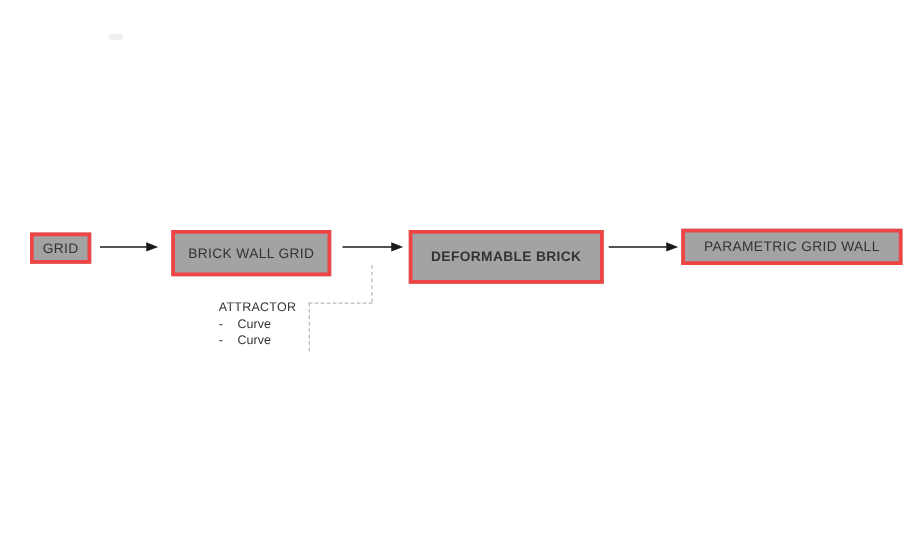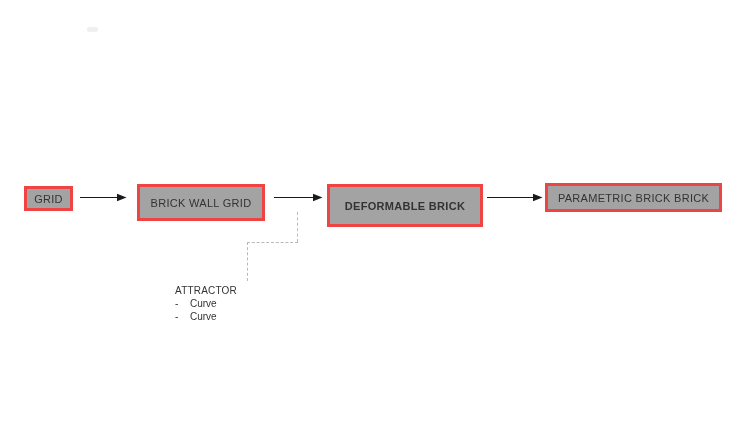--- a/index.html
+++ b/index.html
@@ -62,21 +62,20 @@
   .attractor {
     position: absolute;
     left: 175px;
     top: 240px;
     font-size: 10px;
     line-height: 13px;
     color: #333333;
   }
   .attractor .title {
     letter-spacing: 0.2px;
-    margin-top: 44px;
   }
   .attractor .item {
     display: flex;
   }
   .attractor .bullet {
     width: 15px;
   }
 </style>
 </head>
 <body>
@@ -106,21 +105,21 @@
   <div class="node node-deformable-brick">
     <span>DEFORMABLE BRICK</span>
   </div>
 
   <svg class="arrow" style="left:487px; top:192px;" width="56" height="11" aria-hidden="true">
     <line x1="0" y1="5.5" x2="47" y2="5.5" stroke="#1a1a1a" stroke-width="1.2"></line>
     <polygon points="46,1.8 55.5,5.5 46,9.2" fill="#1a1a1a"></polygon>
   </svg>
 
   <div class="node node-parametric-wall">
-    <span>PARAMETRIC BRICK BRICK</span>
+    <span>PARAMETRIC GRID WALL</span>
   </div>
 
   <div class="dashed-v dash-v1"></div>
   <div class="dashed-h dash-h1"></div>
   <div class="dashed-v dash-v2"></div>
 
   <div class="attractor">
     <div class="title">ATTRACTOR</div>
     <div class="item">
       <span class="bullet">-</span>

